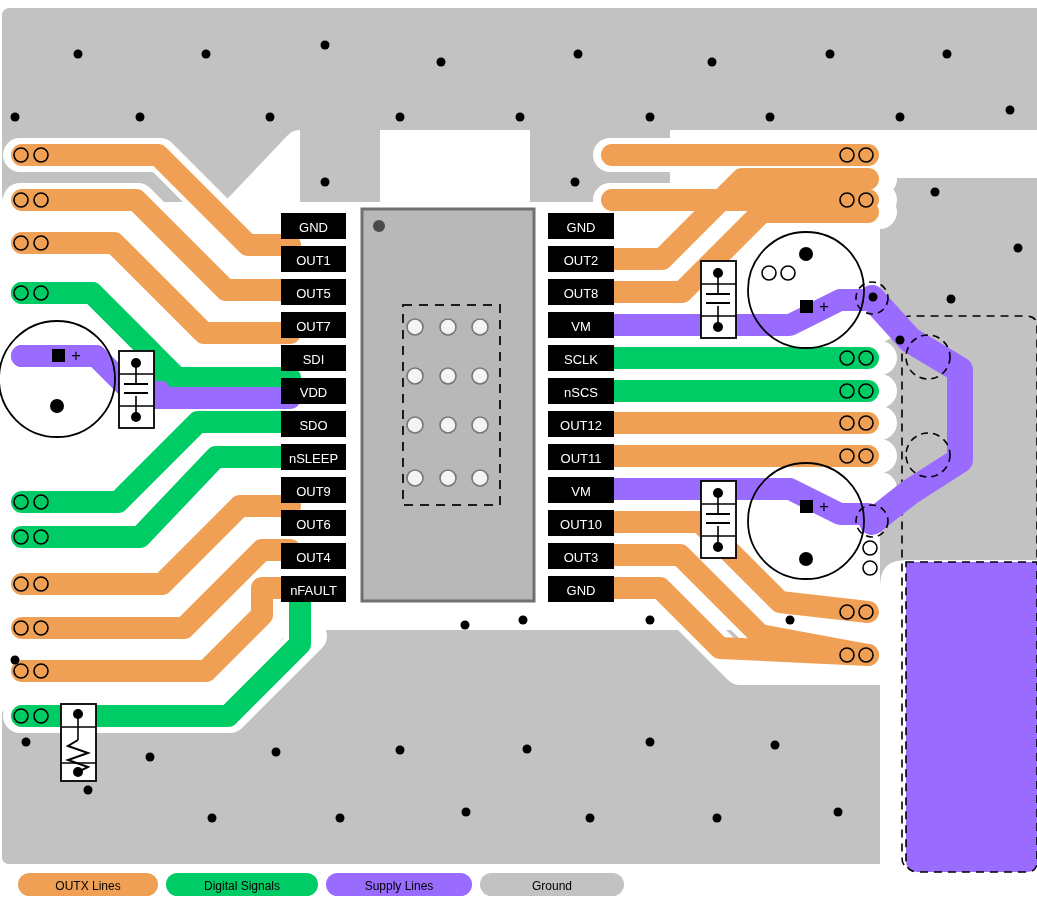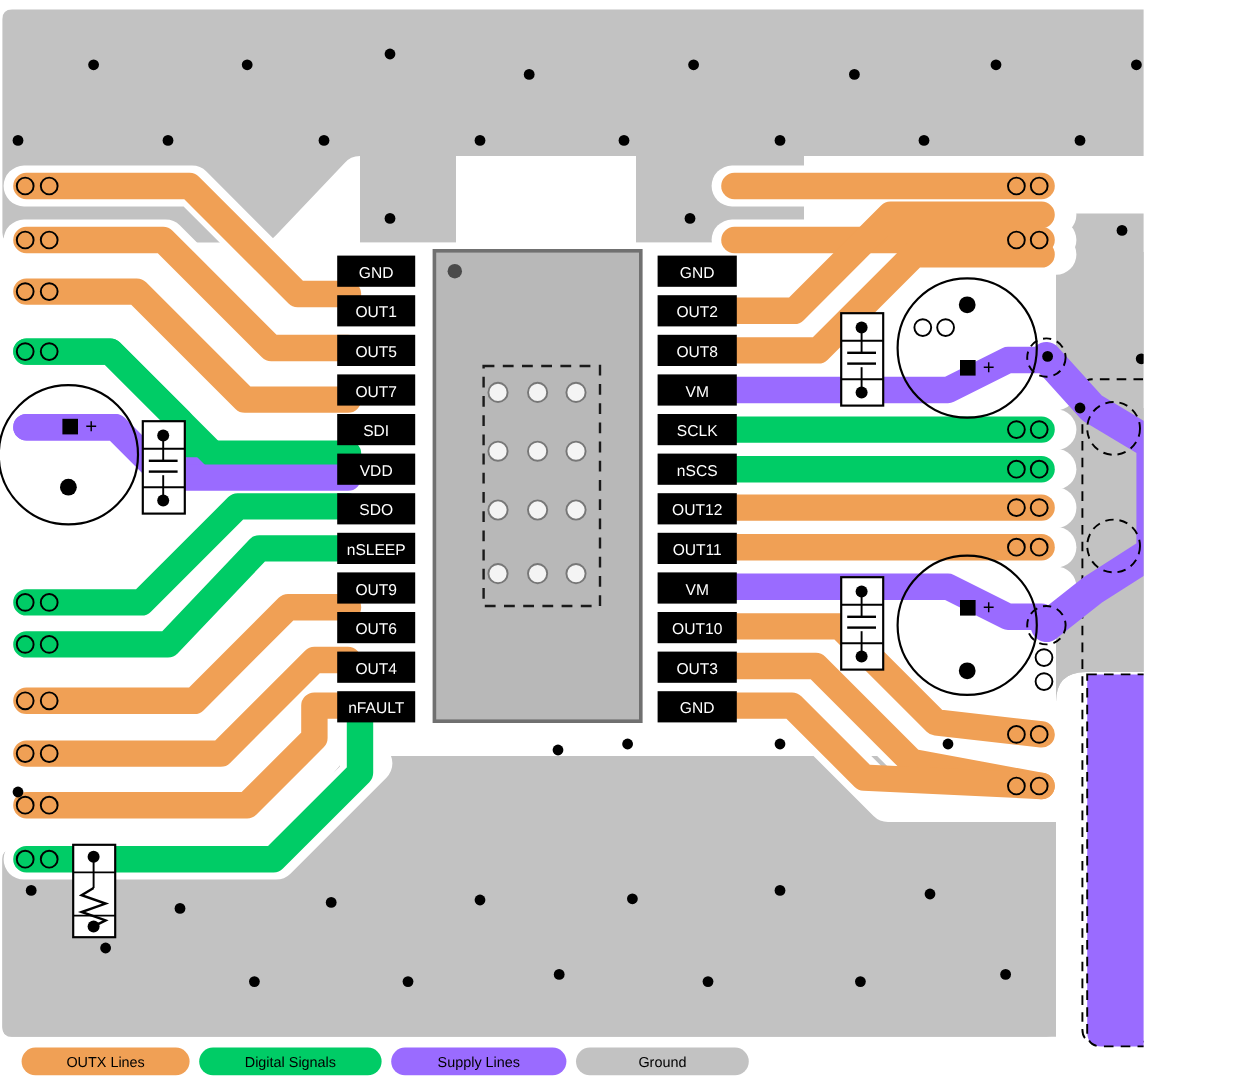--- a/index.html
+++ b/index.html
@@ -1,17 +1,17 @@
 <!DOCTYPE html>
 <html><head>
 <meta charset="utf-8">
 <style>
   html,body{margin:0;padding:0;background:#ffffff;}
   body{font-family:"Liberation Sans",sans-serif;}
-  #stage{position:relative;width:953px;height:899px;background:#ffffff;overflow:hidden;}
+  #stage{position:relative;width:1037px;height:899px;background:#ffffff;overflow:hidden;}
   svg{display:block;}
   .pinlabel{font-family:"Liberation Sans",sans-serif;font-size:13px;fill:#ffffff;text-anchor:middle;dominant-baseline:central;}
   .legendlabel{font-family:"Liberation Sans",sans-serif;font-size:12px;fill:#000000;text-anchor:middle;dominant-baseline:central;}
   .plus{font-family:"Liberation Sans",sans-serif;font-size:17px;fill:#000000;text-anchor:middle;dominant-baseline:central;}
 </style>
 </head>
 <body>
 
 <div id="stage">
 <svg width="1037" height="899" viewBox="0 0 1037 899" xmlns="http://www.w3.org/2000/svg">

